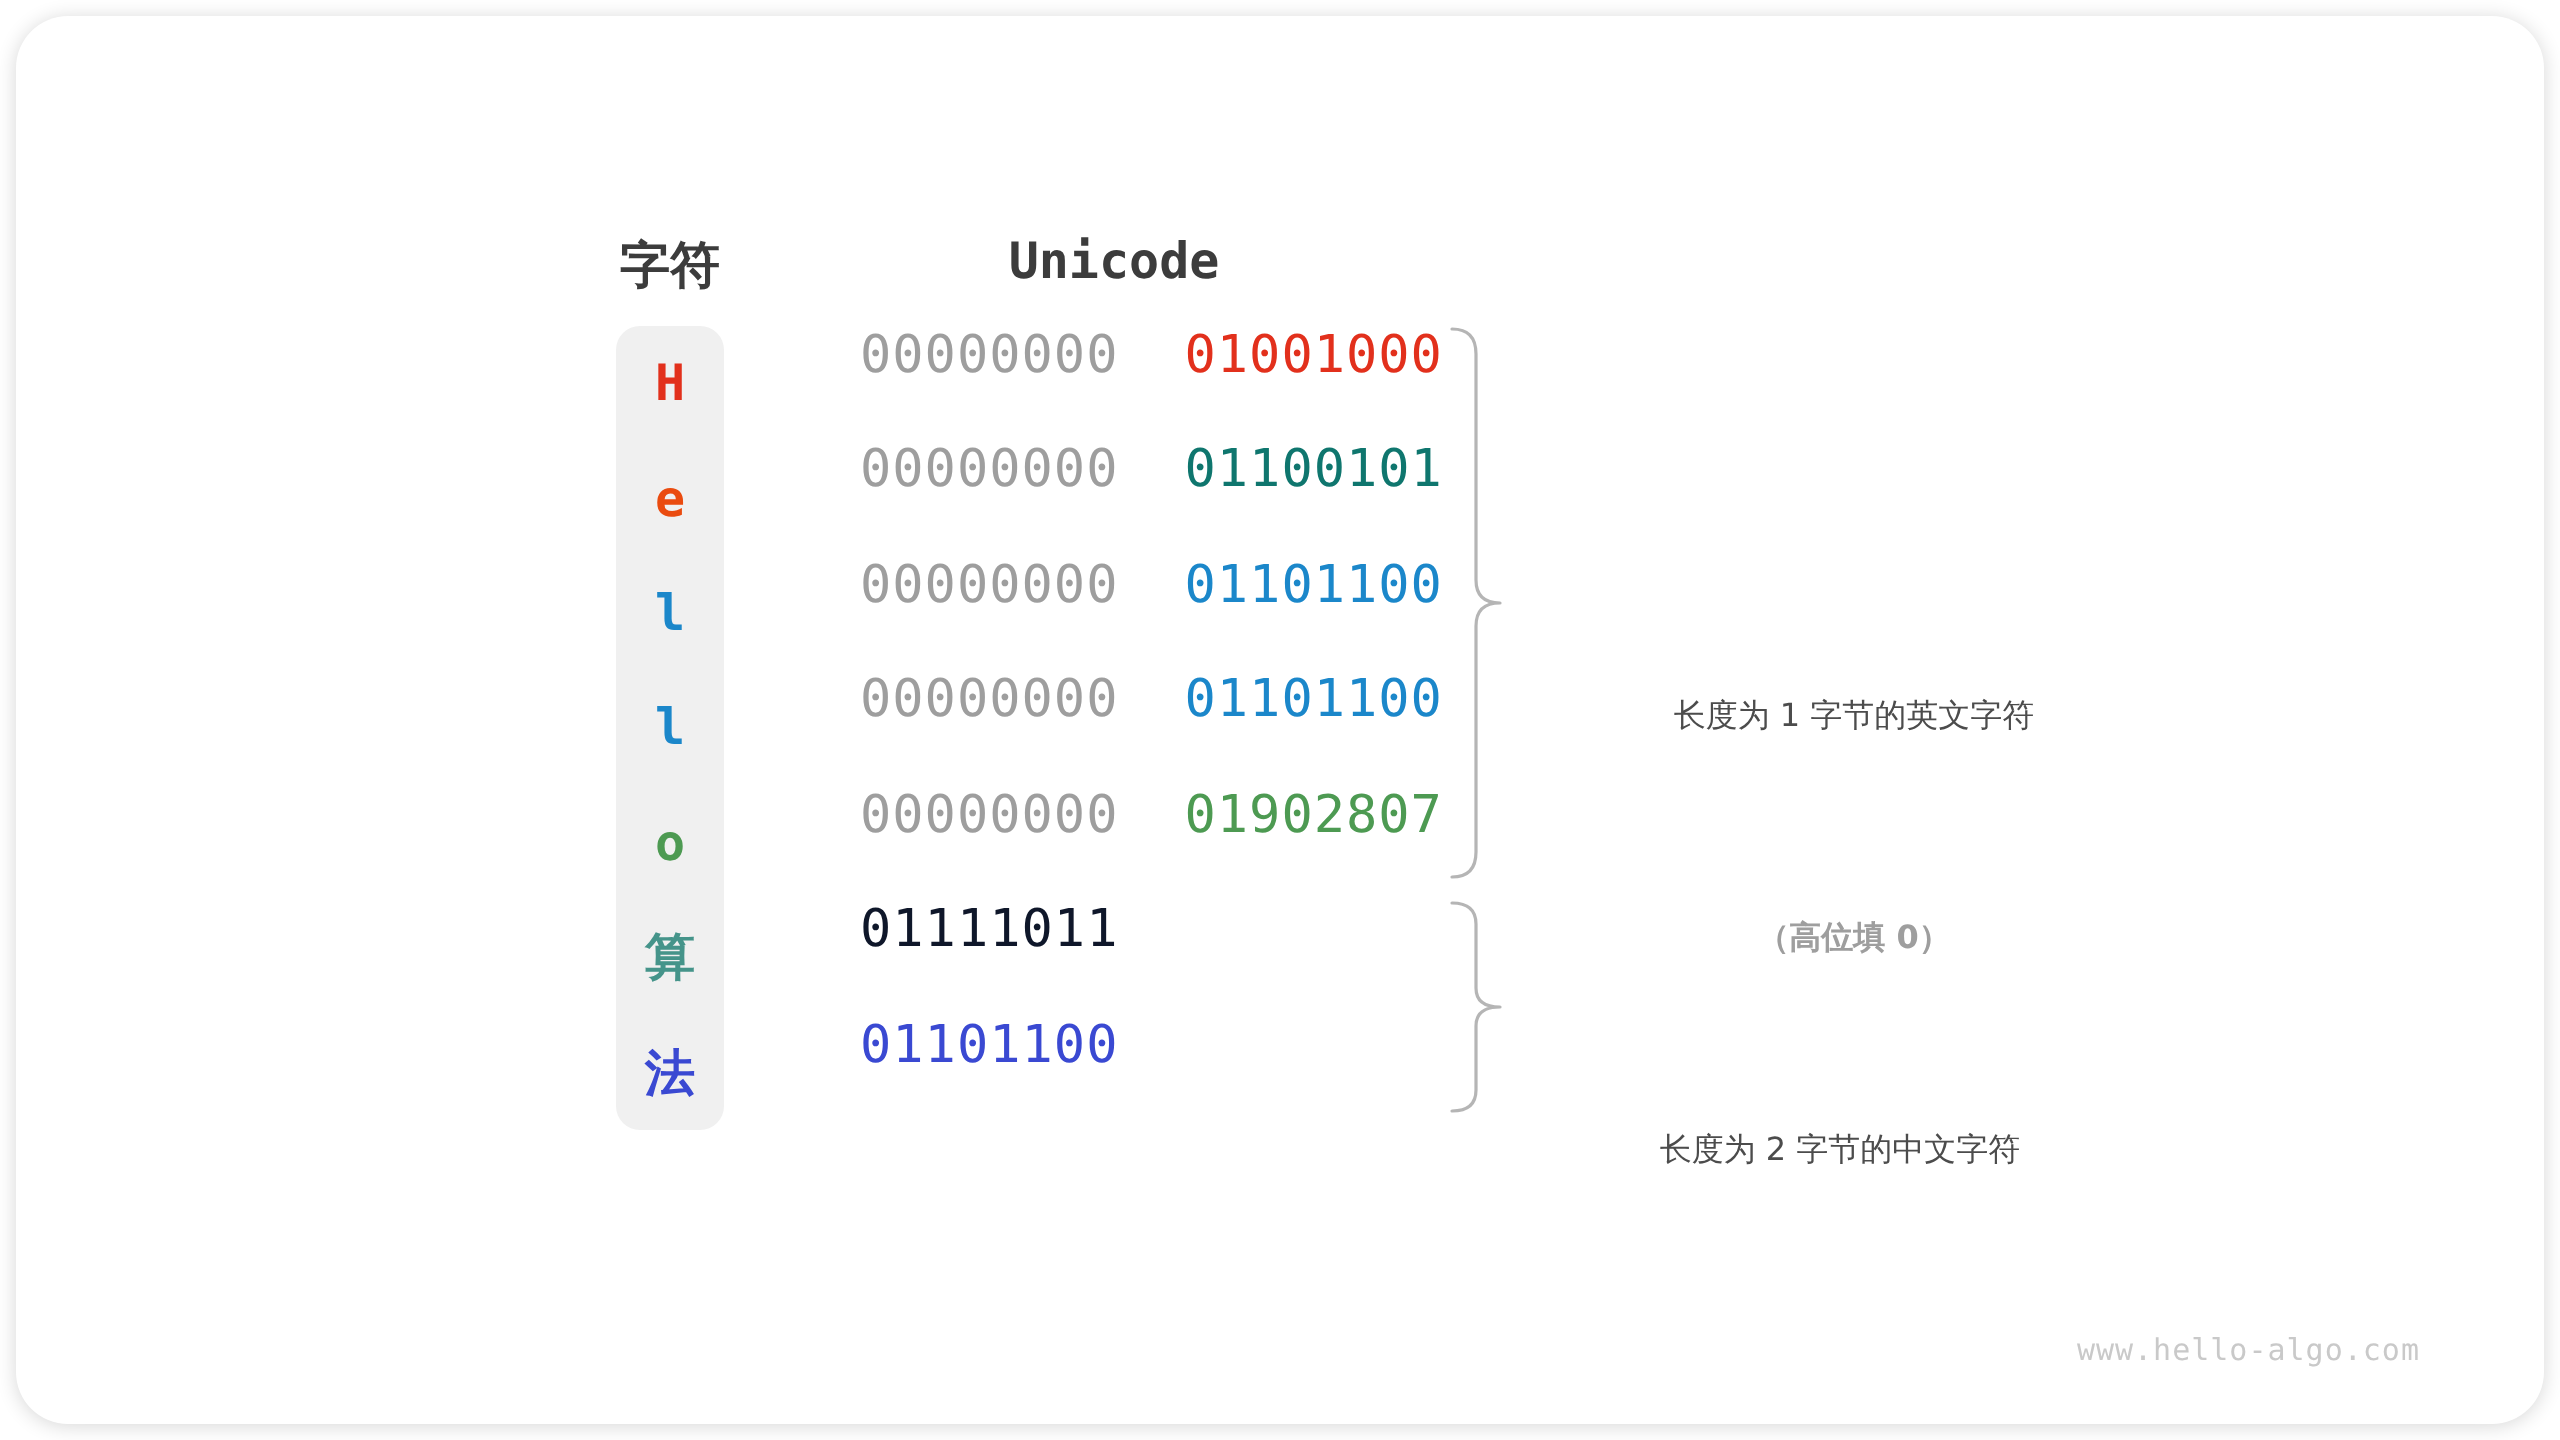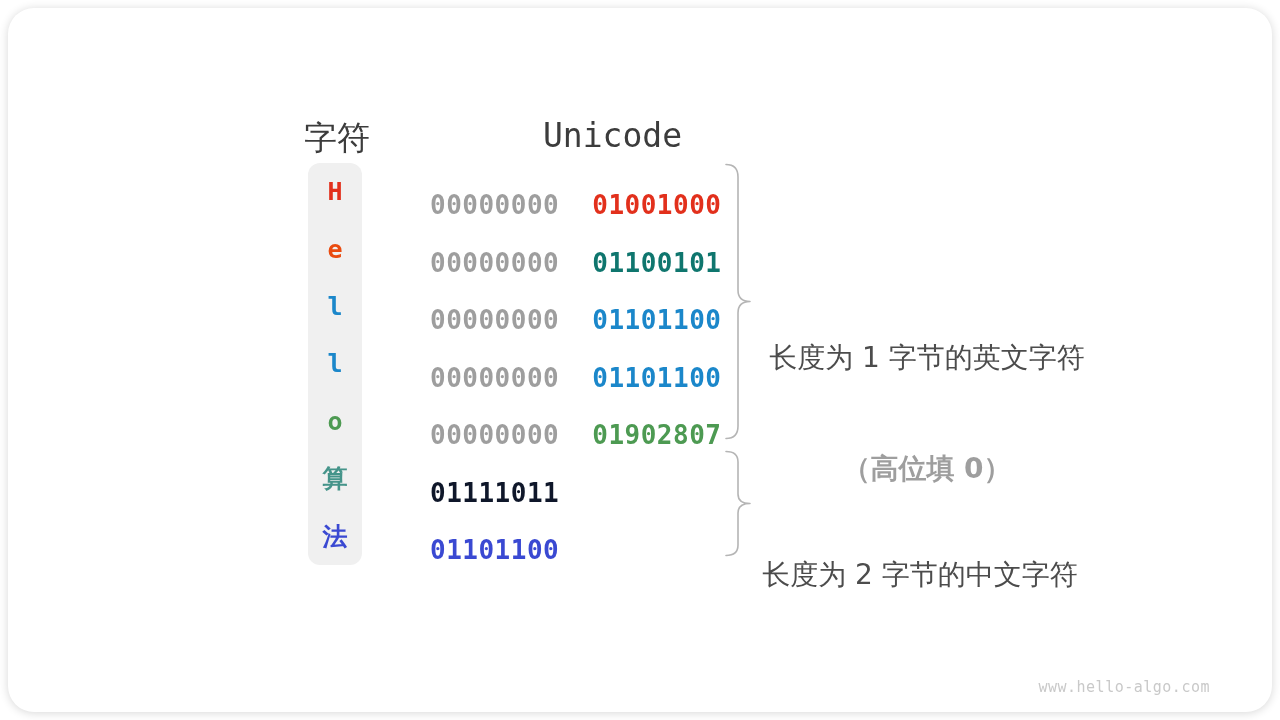--- a/index.html
+++ b/index.html
@@ -22,24 +22,24 @@
     right: 8px;
     bottom: 8px;
     background: #ffffff;
     border-radius: 26px;
     box-shadow: 0 1px 10px rgba(0,0,0,0.16);
   }
   .mono { font-family: "DejaVu Sans Mono", "Liberation Mono", monospace; }
 
   .col-header {
     position: absolute;
-    font-weight: normal;
-    font-size: 33px;
+    font-weight: bold;
+    font-size: 25px;
     color: #3c3c3c;
-    text-align: right;
+    text-align: center;
   }
   .char-header { left: 300px; top: 116px; width: 70px; }
   .unicode-header { left: 432px; top: 116px; width: 250px; }
 
   .char-pill {
     position: absolute;
     left: 308px;
     top: 163px;
     width: 54px;
     height: 402px;
@@ -62,22 +62,22 @@
     left: 430px;
     top: 163px;
     width: 290px;
     height: 402px;
     display: flex;
     flex-direction: column;
   }
   .binary-row {
     flex: 1;
     display: flex;
-    align-items: flex-end;
-    font-weight: bold;
+    align-items: flex-start;
+    font-weight: normal;
     font-size: 26px;
     letter-spacing: 0.5px;
     white-space: pre;
   }
   .binary-row .byte2 { margin-left: 33px; }
 
   .brace {
     position: absolute;
     left: 724px;
   }
@@ -85,36 +85,36 @@
     fill: none;
     stroke: #b5b5b5;
     stroke-width: 1.6;
     stroke-linecap: round;
     stroke-linejoin: round;
   }
 
   .annotation {
     position: absolute;
     text-align: center;
-    font-size: 28px;
+    font-size: 16px;
     color: #4c4c4c;
     line-height: 37px;
     white-space: pre;
   }
   .annotation-1 { left: 762px; top: 265px; width: 330px; }
   .annotation-2 { left: 755px; top: 482px; width: 330px; }
   .annotation .sub {
     color: #9e9e9e;
     font-weight: bold;
   }
 
   .watermark {
     position: absolute;
     right: 70px;
-    bottom: 24px;
+    bottom: 36px;
     font-size: 15px;
     color: #c9c9c9;
     letter-spacing: 0.5px;
   }
 </style>
 </head>
 <body>
 
 <div class="canvas">
   <div class="card"></div>

